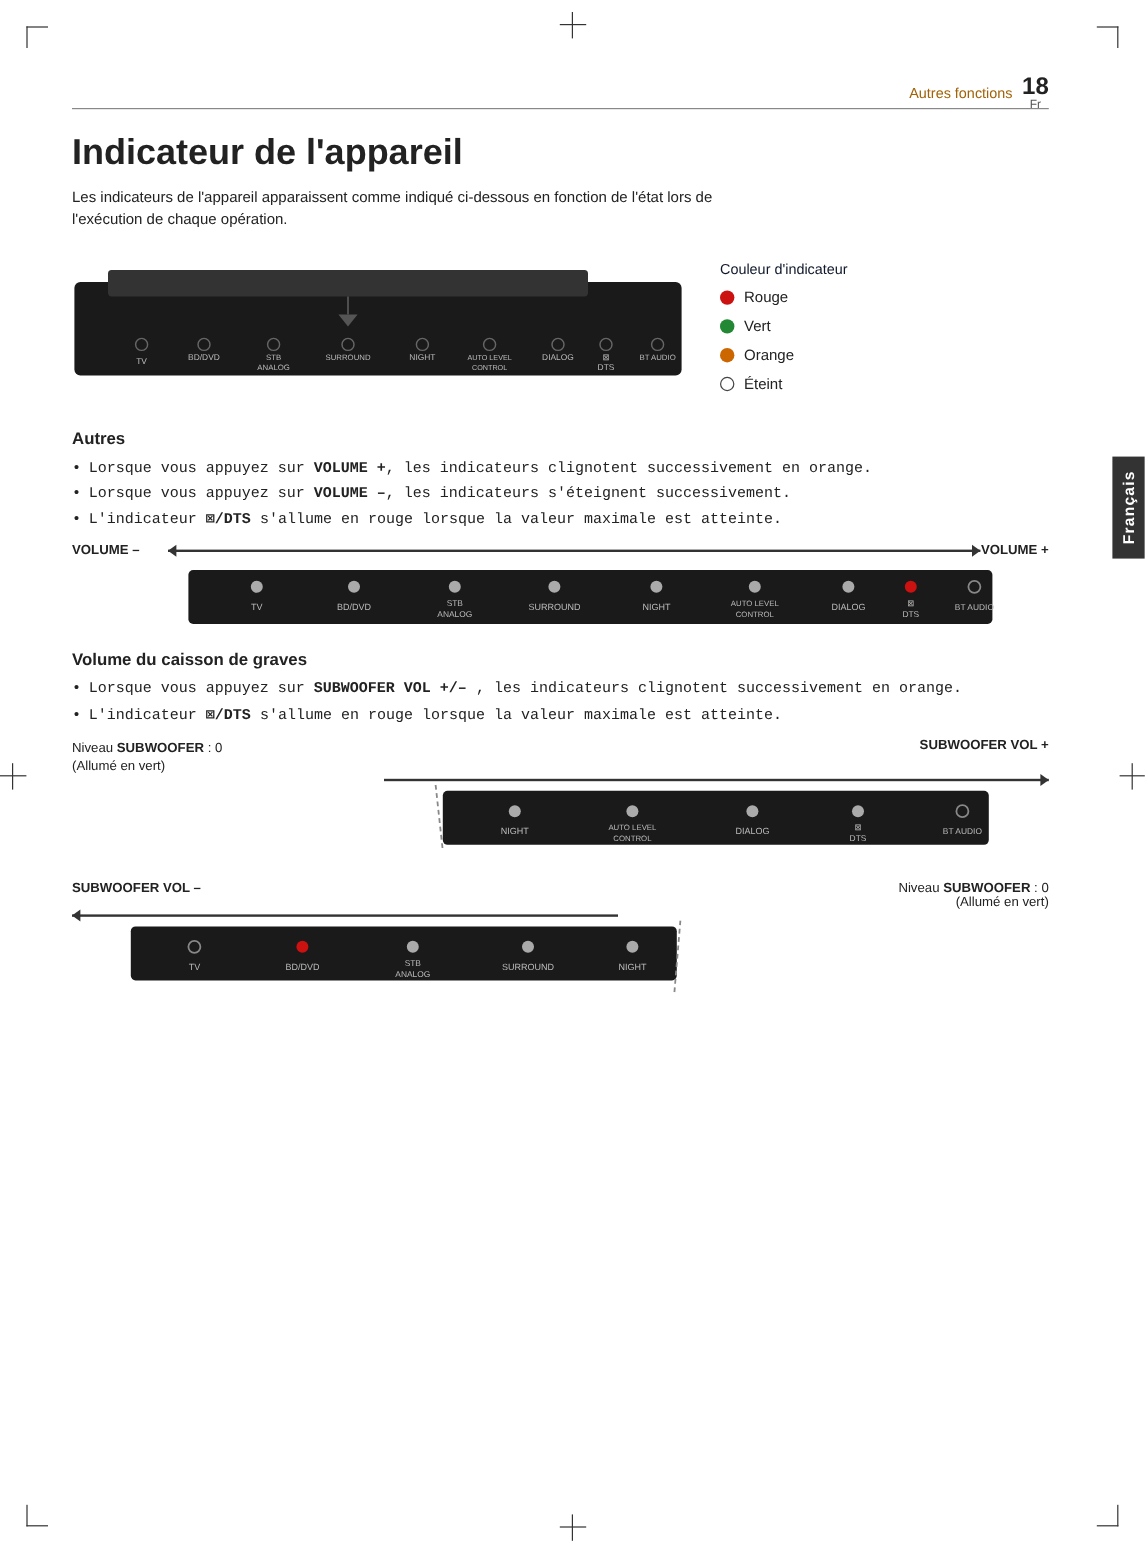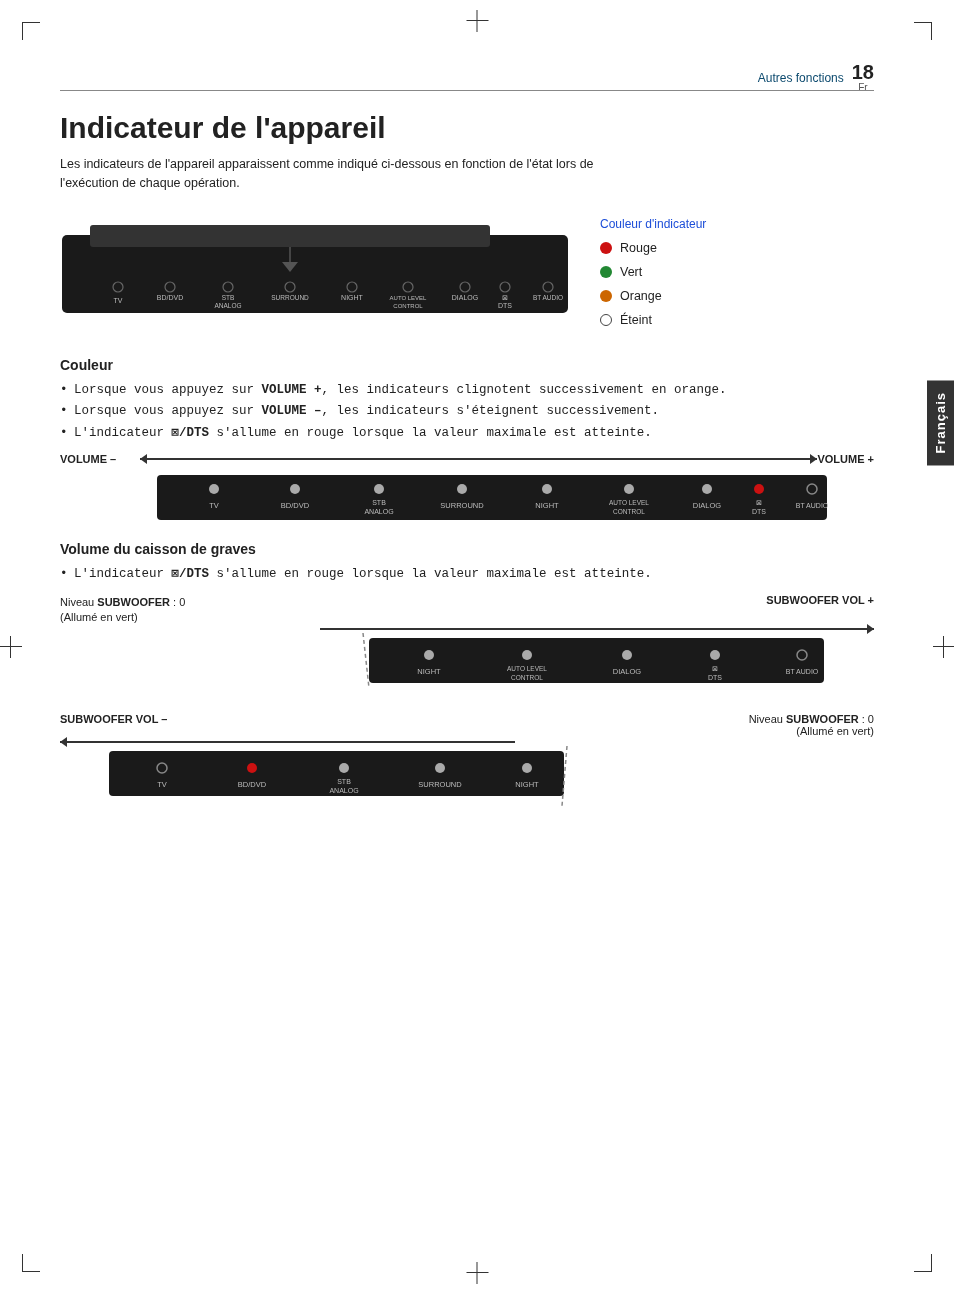--- a/index.html
+++ b/index.html
@@ -179,21 +179,21 @@
       top: 62px;
       left: 60px;
       right: 80px;
       display: flex;
       justify-content: flex-end;
       align-items: center;
       gap: 8px;
     }
     .autres-fonctions {
       font-size: 12px;
-      color: #0c4a6e;
+      color: #a16207;
     }
     .page-number-block {
       display: flex;
       flex-direction: column;
       align-items: center;
     }
     .page-number-big {
       font-size: 20px;
       font-weight: bold;
       line-height: 1;
@@ -234,21 +234,21 @@
     }
 
     
     .color-legend {
       flex: 1;
       padding-top: 10px;
     }
 
     .legend-title {
       font-size: 12px;
-      color: #1d4ed8;
+      color: #0f172a;
       margin-bottom: 10px;
     }
 
     .legend-item {
       display: flex;
       align-items: center;
       gap: 8px;
       margin-bottom: 10px;
     }
 
@@ -466,21 +466,21 @@
           <span class="legend-label">Orange</span>
         </div>
         <div class="legend-item">
           <div class="legend-dot-off"></div>
           <span class="legend-label">Éteint</span>
         </div>
       </div>
     </div>
 
     <div>
-      <h2 class="section-title">Couleur</h2>
+      <h2 class="section-title">Autres</h2>
       <ul class="bullet-list">
         <li>Lorsque vous appuyez sur <b>VOLUME +</b>, les indicateurs clignotent successivement en orange.</li>
         <li>Lorsque vous appuyez sur <b>VOLUME –</b>, les indicateurs s'éteignent successivement.</li>
         <li>L'indicateur <b>⊠/DTS</b> s'allume en rouge lorsque la valeur maximale est atteinte.</li>
       </ul>
 
       <div class="vol-diagram">
         <div class="vol-arrow-row">
           <span class="vol-label-left">VOLUME –</span>
           <div class="vol-arrow-line arrow-left arrow-right"></div>
@@ -519,20 +519,21 @@
 
           <circle cx="705" cy="22" r="5" fill="none" stroke="#888" stroke-width="1.5"></circle>
           <text x="705" y="41" font-size="7" fill="#bbb" text-anchor="middle" font-family="Arial">BT AUDIO</text>
         </svg>
       </div>
     </div>
 
     <div>
       <h2 class="section-title">Volume du caisson de graves</h2>
       <ul class="bullet-list">
+        <li>Lorsque vous appuyez sur <b>SUBWOOFER VOL +/–</b> , les indicateurs clignotent successivement en orange.</li>
         <li>L'indicateur <b>⊠/DTS</b> s'allume en rouge lorsque la valeur maximale est atteinte.</li>
       </ul>
 
       <div style="margin-bottom: 22px;">
         
         <div style="display:flex; align-items:flex-start; margin-bottom: 4px;">
           <div style="min-width:260px;">
             <span style="font-size:11px;">Niveau <b>SUBWOOFER</b> : 0</span><br>
             <span style="font-size:11px;">(Allumé en vert)</span>
           </div>

